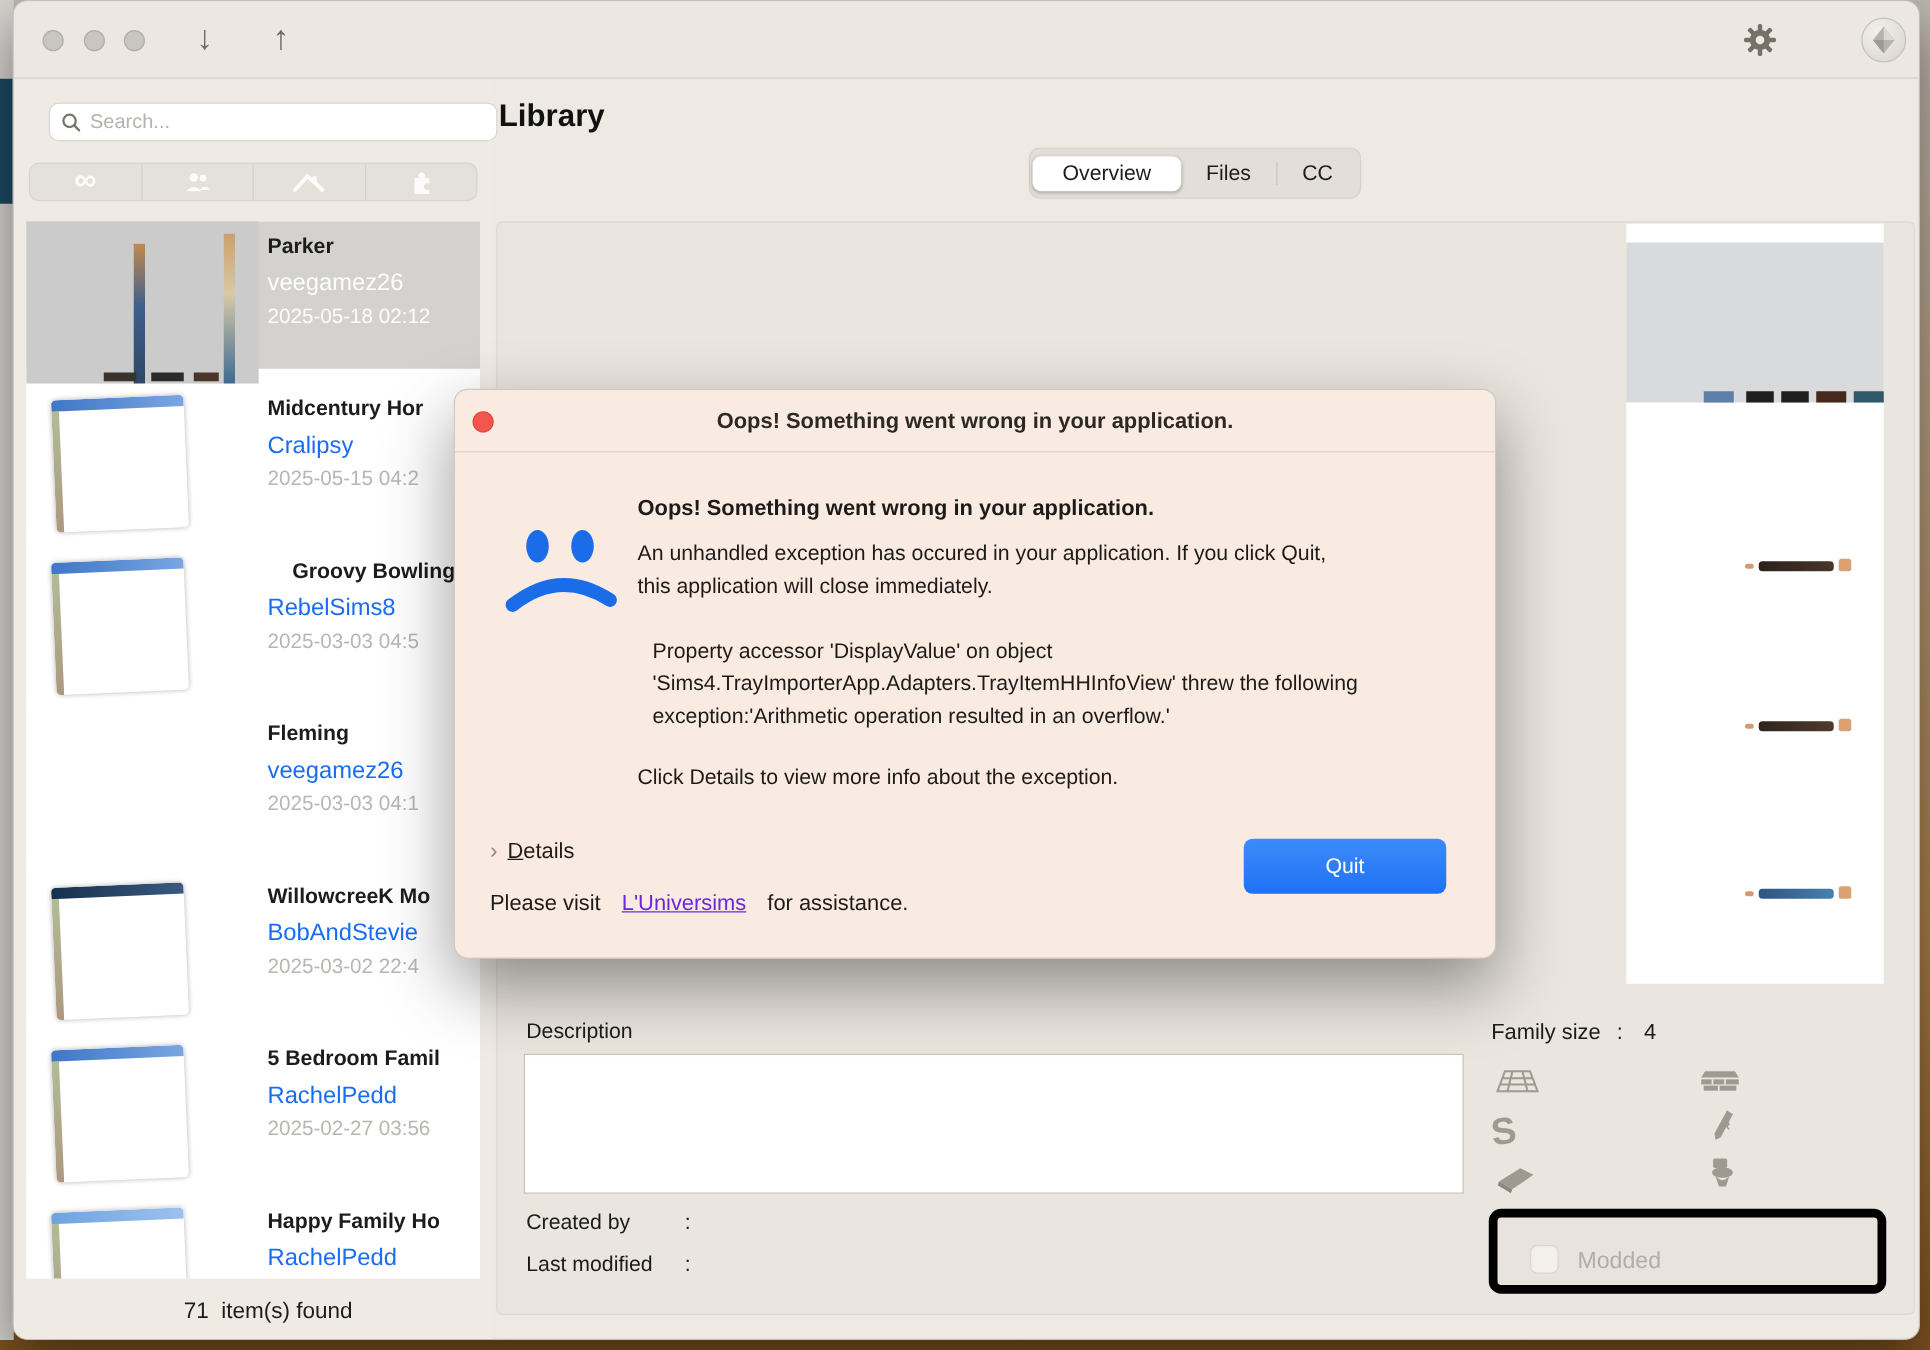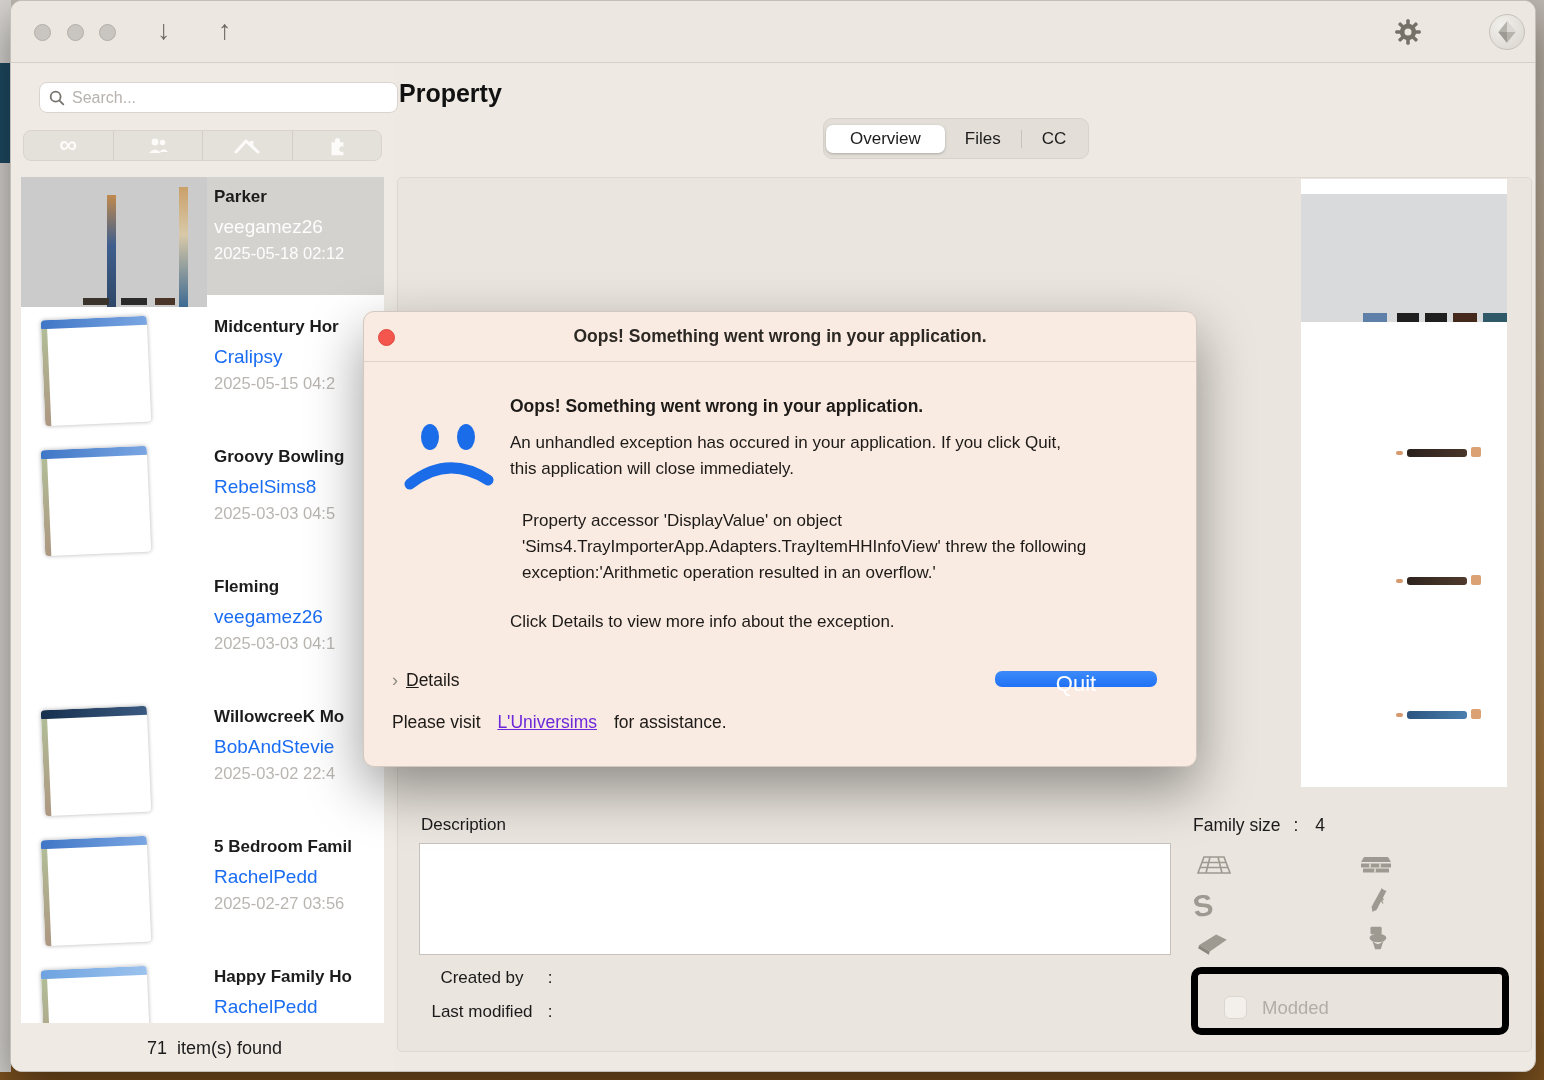--- a/index.html
+++ b/index.html
@@ -81,21 +81,21 @@
   .sim-row .dotR { position:absolute; left:75px; top:0; width:10px; height:10px; background:#dba173; border-radius:2px; }
   .sim1 .bar{ background:linear-gradient(90deg,#2a211c,#4a362a);} 
   .sim2 .bar{ background:linear-gradient(90deg,#2e241e,#503a2c);} 
   .sim3 .bar{ background:linear-gradient(90deg,#2d5580,#4a7fae);} 
 
   
   .desc-label { position:absolute; left:410px; top:814px; font-size:17px; color:#1b1b1b; }
   .desc-box { position:absolute; left:408px; top:842px; width:752px; height:112px; background:#fff; border:1px solid #c6c1ba; resize:none;
               font-family:"Liberation Sans",sans-serif; font-size:15px; }
   .meta-row { position:absolute; left:410px; font-size:17px; color:#1b1b1b; }
-  .meta-row .lbl { display:inline-block; width:122px;text-align:center; }
+  .meta-row .lbl { display:inline-block; width:122px; }
   .created-row { top:967px; } .modified-row { top:1001px; }
   .family-row { position:absolute; left:1182px; top:814px; font-size:17.5px; color:#1b1b1b; }
   .family-row .colon { margin:0 12px 0 8px; } .family-row .val { }
   .stat-icons { position:absolute; left:1182px; top:846px; width:230px; height:118px; }
   .stat { position:absolute; width:40px; height:30px; color:#9e9991; }
   .st1{left:3px;top:4px;} .st2{left:165px;top:2px;} .st3{left:0px;top:42px;} .st4{left:168px;top:40px;} .st5{left:2px;top:82px;} .st6{left:166px;top:78px;}
   .stat svg { width:36px; height:28px; }
   .stat-s { font-size:30px; font-weight:bold; color:#9e9991; transform:rotate(-8deg); display:inline-block; }
   .modded-box { position:absolute; left:1180px; top:966px; width:318px; height:68px; background:#e8e3dc; border:7px solid #000000; border-radius:10px; }
   .modded-check { position:absolute; left:26px; top:22px; width:23px; height:23px; background:#f3f0eb; border:1px solid #dbd6cf; border-radius:6px; }
@@ -110,22 +110,22 @@
   .dlg-title { font-size:17.5px; font-weight:bold; color:#2c2824; }
   .sad-face { position:absolute; left:38px; top:100px; width:92px; height:88px; }
   .dlg-heading { position:absolute; left:146px; top:84px; font-size:17.5px; font-weight:bold; color:#1d1a17; }
   .dlg-body1 { position:absolute; left:146px; top:118px; width:570px; font-size:17px; line-height:26px; color:#1d1a17; }
   .dlg-exc { position:absolute; left:158px; top:196px; width:600px; font-size:17px; line-height:26px; color:#1d1a17; }
   .dlg-body2 { position:absolute; left:146px; top:300px; font-size:17px; color:#1d1a17; }
   .dlg-details { position:absolute; left:28px; top:358px; font-size:17.5px; color:#1d1a17; cursor:default; }
   .dlg-details .chev { color:#8d8983; margin-right:8px; font-size:18px; }
   .details-word { display:inline-block; }
   .details-word::first-letter { text-decoration:underline; }
-  .dlg-quit { position:absolute; left:631px; top:359px; width:162px; height:16px; background:linear-gradient(180deg,#3d8bfa,#1f71f5);
-              border:none; border-radius:7px; color:#fff; font-size:22px; font-family:"Liberation Sans",sans-serif; }
+  .dlg-quit { position:absolute; left:631px; top:359px; width:162px; height:44px; background:linear-gradient(180deg,#3d8bfa,#1f71f5);
+              border:none; border-radius:7px; color:#fff; font-size:17px; font-family:"Liberation Sans",sans-serif; }
   .dlg-footer { position:absolute; left:28px; top:400px; font-size:17.5px; color:#1d1a17; }
   .dlg-footer .lnk { color:#6d28d9; text-decoration:underline; margin:0 12px; }
 </style>
 </head>
 <body>
 
 <div id="canvas">
   <div class="bg-strip-left"></div>
   <div class="bg-strip-navy"></div>
 
@@ -213,21 +213,21 @@
         <div class="item" style="top:130px;">
           <div class="thumb">
               <div class="edge-top"></div>
               <div class="edge-left"></div>
             </div>
           <div class="title">Midcentury Hor</div>
           <div class="author">Cralipsy</div>
           <div class="date">2025-05-15 04:2</div>
         </div>
 
-        <div class="item" style="top:260px;">
+        <div class="item" style="top:260px;text-align:center;">
           <div class="thumb">
               <div class="edge-top"></div>
               <div class="edge-left"></div>
             </div>
           <div class="title">Groovy Bowling</div>
           <div class="author">RebelSims8</div>
           <div class="date">2025-03-03 04:5</div>
         </div>
 
         <div class="item" style="top:390px;">
@@ -266,21 +266,21 @@
           <div class="date"></div>
         </div>
       </div>
 
       <div class="sb-footer">
         <span class="cnt">71</span>
         <span>item(s) found</span>
       </div>
     </div>
 
-    <div class="main-title">Property</div>
+    <div class="main-title">Library</div>
 
     <div class="tabs">
       <span class="tab active">Overview</span>
       <span class="tab">Files</span>
       <span class="tab-divider"></span>
       <span class="tab">CC</span>
     </div>
 
     <div class="content-panel"></div>
 

